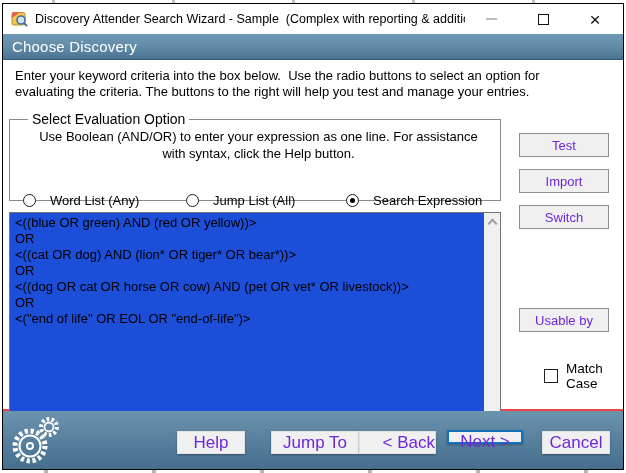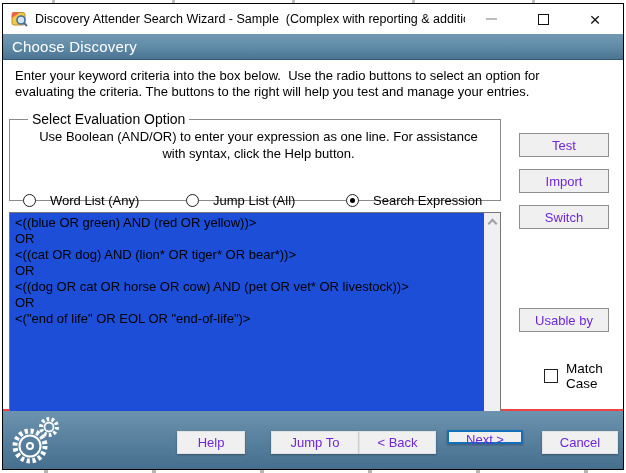--- a/index.html
+++ b/index.html
@@ -76,26 +76,26 @@
   .match-case { position:absolute; left:515px; top:301px; display:flex;
                 align-items:center; gap:8px; font-size:13.5px;margin-left:26px; }
   .cb { width:14px; height:14px; border:1px solid #222; background:#fff; flex:0 0 auto; }
 
   
   .footer { position:absolute; left:0; right:0; bottom:0; height:58px;
             background:linear-gradient(180deg,#6c93ae 0%,#567f9d 55%,#466f8e 100%); }
   .gears { position:absolute; left:5px; top:5px; width:54px; height:50px; }
   .footer-btn { position:absolute; top:20px; height:23px;
                 background:#f0f0f0; border:1px solid #e2e2e2;
-                box-shadow:0 1px 2px rgba(0,0,0,.3); font-size:13px; }
+                box-shadow:0 1px 2px rgba(0,0,0,.3); font-size:17px; }
   .footer-btn.f0 { left:174px; width:68px; }
   .footer-btn.f1 { left:268px; width:88px; }
-  .footer-btn.f2 { left:356px; width:77px; }
+  .footer-btn.f2 { left:356px; width:77px;text-align:right; }
   .footer-btn.f3 { left:444px; width:76px; }
-  .footer-btn.f4 { left:539px; width:76px; }
+  .footer-btn.f4 { left:539px; width:68px; }
   .footer-btn.primary { border:2px solid #1470b8; top:19px; height:14px; }
 </style>
 </head>
 <body>
 
 <div class="bg-strip top"></div>
 <div class="bg-strip bottom"></div>
 
 <div class="window">
 

